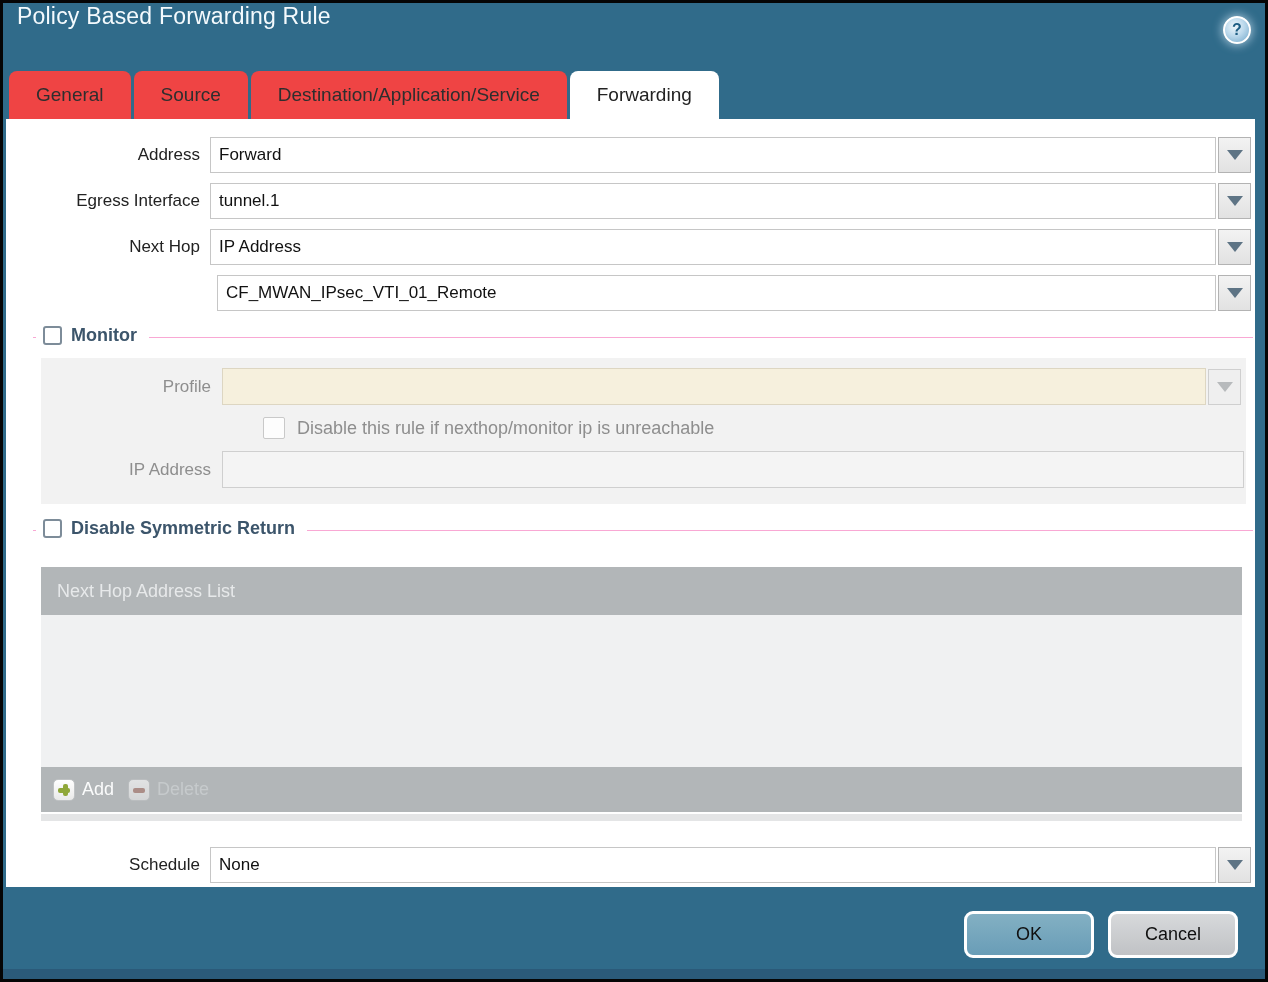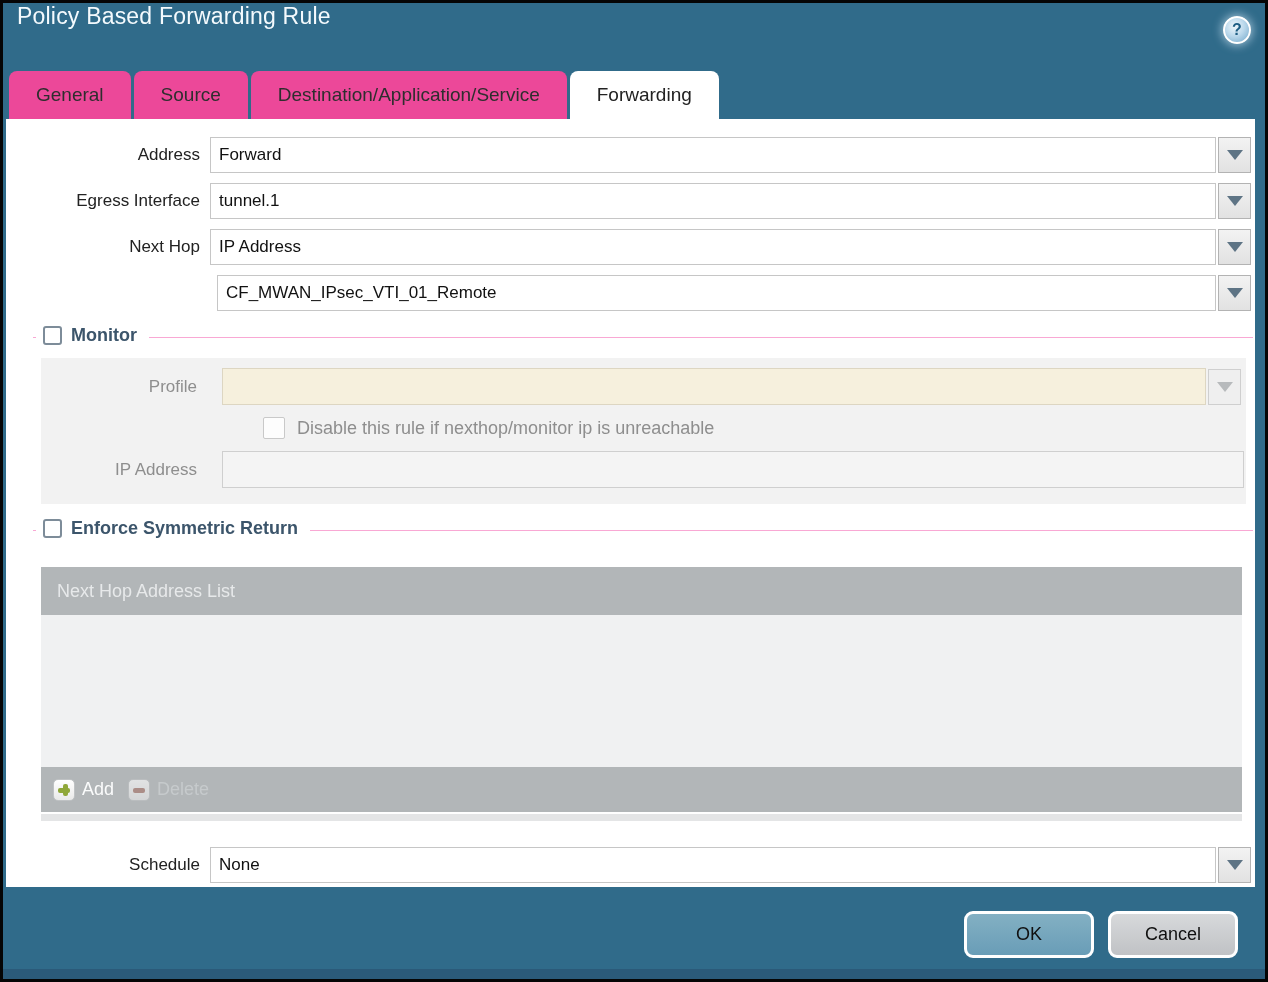--- a/index.html
+++ b/index.html
@@ -34,21 +34,21 @@
     color: #1d5d83; font-weight: bold; font-size: 16px;
     cursor: pointer;
   }
   
   .tabs {
     position: absolute; top: 62px; left: 6px; right: 0; height: 54px;
     display: flex; align-items: flex-end; gap: 3px;
   }
   .tab {
     height: 48px;
-    background: #ec4899;
+    background: #ef4444;
     border-radius: 8px 8px 0 0;
     display: flex; align-items: center; justify-content: center;
     padding: 0 27px;
     font-size: 19px; color: #2e2e2e;
     cursor: pointer;
     white-space: nowrap;
   }
   .tab.active {
     background: #ffffff;
     color: #222;
@@ -112,21 +112,21 @@
     white-space: nowrap;
   }
   
   .gray-panel {
     margin: 6px 7px 0 8px;
     background: #f2f2f2;
     padding: 10px 0 16px 0;
   }
   .g-row { display: flex; align-items: center; margin: 0 2px 12px 0; }
   .g-label {
-    width: 181px; flex: none; text-align: right; padding-right: 25px;
+    width: 181px; flex: none; text-align: right; padding-right: 11px;
     font-size: 17px; color: #8e8e8e;
   }
   .field-beige {
     flex: 1; height: 37px;
     background: #f6f0dd; border: 1px solid #ddd6c2;
   }
   .field-disabled {
     flex: 1; height: 37px;
     background: #f4f4f4; border: 1px solid #cfcfcf;
   }
@@ -284,21 +284,21 @@
         <div class="g-row last">
           <div class="g-label">IP Address</div>
           <div class="field-disabled"></div>
         </div>
       </div>
     </div>
 
     <div class="fieldset mt28">
       <div class="legend">
         <div class="legend-checkbox"></div>
-        <div class="legend-label">Enforce Symmetric Return</div>
+        <div class="legend-label">Disable Symmetric Return</div>
       </div>
       <div class="grid">
         <div class="grid-header">
           <span>Next Hop Address List</span>
         </div>
         <div class="grid-body"></div>
         <div class="grid-footer">
           <div class="grid-btn">
             <div class="icon-sq plus">
               <div class="h-bar"></div>

